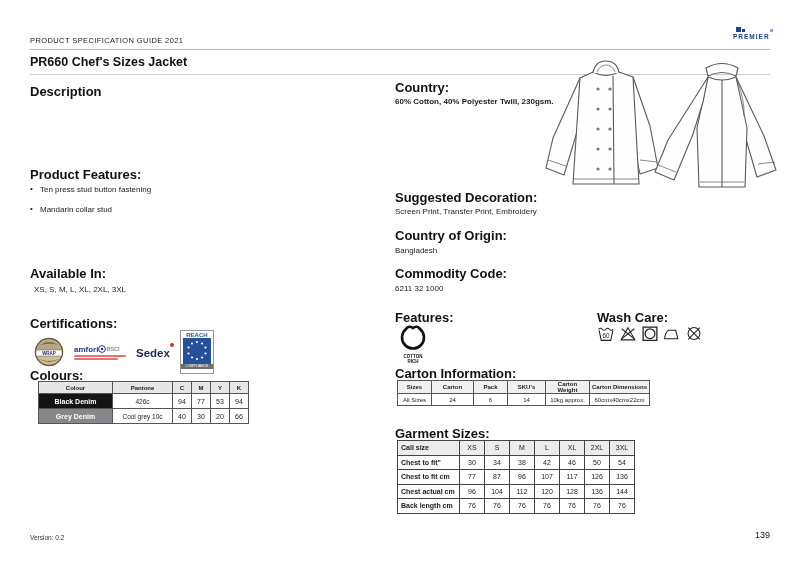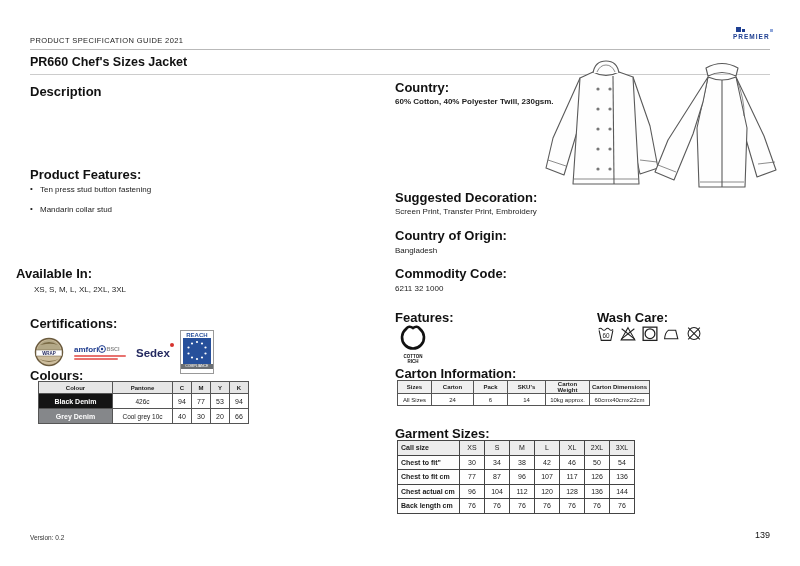--- a/index.html
+++ b/index.html
@@ -90,21 +90,21 @@
   <div class="abs sec-head-lg" style="left:30px; top:84px;">Description</div>
   <div class="abs body-text" style="left:30px; top:100px; width:352px;">
   </div>
 
   <div class="abs sec-head-lg" style="left:30px; top:167px;">Product Features:</div>
   <div class="abs" style="left:30px; top:185px; width:330px;">
     <div class="bullet">Ten press stud button fastening</div>
     <div class="bullet">Mandarin collar stud</div>
   </div>
 
-  <div class="abs sec-head-lg" style="left:16px; top:266px;">Available In:</div>
+  <div class="abs sec-head-lg" style="left:30px; top:266px;">Available In:</div>
   <div class="abs body-text" style="left:34px; top:284px;">XS, S, M, L, XL, 2XL, 3XL</div>
 
   <div class="abs sec-head-lg" style="left:30px; top:316px;">Certifications:</div>
 
   <div class="abs cert-row" style="left:34px; top:330px;">
 
     <svg width="30" height="30" viewBox="0 0 30 30">
       <circle cx="15" cy="15" r="13.5" fill="#cdbd9d" stroke="#6b5b3e" stroke-width="1.5"></circle>
       <path d="M3,15 a12,12 0 0,1 24,0" fill="#b3a887"></path>
       <path d="M6,8 Q15,2 24,8 Q18,6 12,7 Z" fill="#7a6a45"></path>

